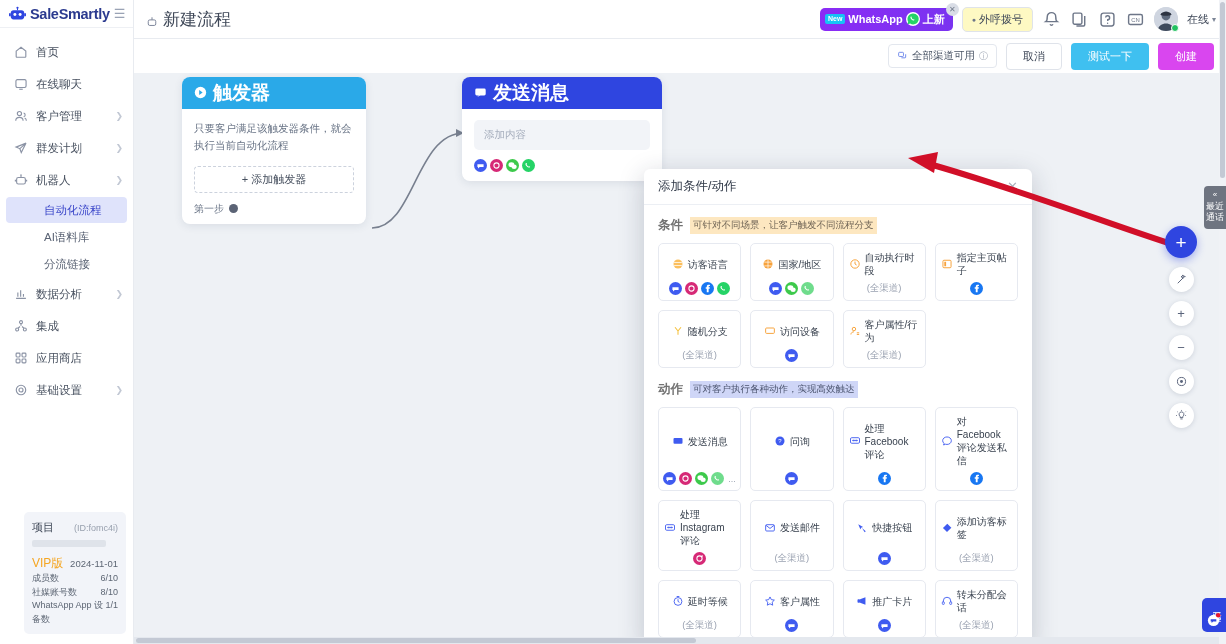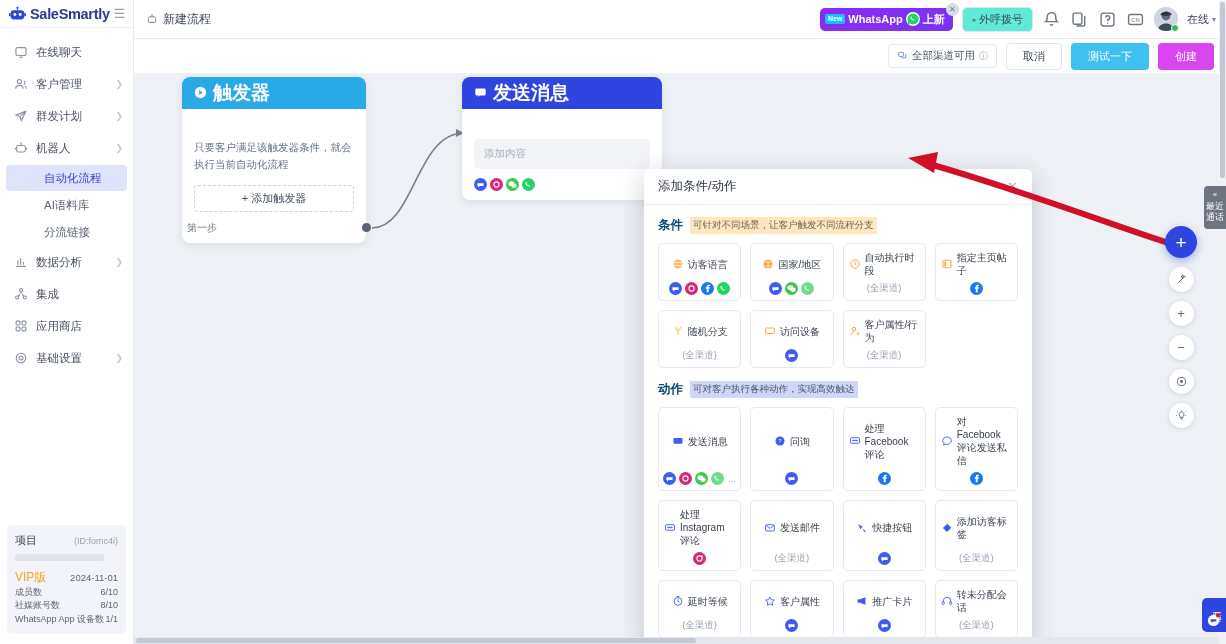--- a/index.html
+++ b/index.html
@@ -35,62 +35,62 @@
   .nav-item .lbl { flex: 1; white-space: nowrap; }
   .nav-item .chev { color: #c2c8d4; font-size: 9px; }
   .nav-sub {
     height: 26px; display: flex; align-items: center;
     padding-left: 38px; font-size: 11.5px; color: #5a6374; cursor: pointer;
     margin: 1px 6px; border-radius: 4px;
   }
   .nav-sub.active { background: #dfe3fb; color: #3a46c9; }
 
   .proj-card {
-    margin: auto 7px 10px 7px; background: #f2f4f9; border-radius: 5px;
+    margin: auto 7px 10px 24px; background: #f2f4f9; border-radius: 5px;
     padding: 7px 8px 8px 8px; font-size: 9.5px; color: #5d6personally;
   }
   .proj-card { color: #5d6674; }
   .proj-row { display: flex; justify-content: space-between; align-items: baseline; line-height: 1.5; }
   .proj-title { font-size: 11px; color: #3a4353; }
   .proj-id { font-size: 9px; color: #98a0ae; }
   .proj-bar { height: 7px; background: #dfe3ea; border-radius: 2px; margin: 5px 0 7px 0; width: 86%; }
   .proj-vip { color: #f5a623; font-weight: normal; font-size: 12px; }
   .proj-date { font-size: 9.5px; color: #5d6674; }
   .proj-small { font-size: 9px; }
 
   
   .main { flex: 1; position: relative; display: flex; flex-direction: column; }
 
   .topbar {
     height: 39px; background: #fff; border-bottom: 1px solid #e8ebf0;
     display: flex; align-items: center; padding: 0 10px 0 12px; gap: 6px;
     position: relative; z-index: 6;
   }
-  .crumb { display: flex; align-items: center; gap: 5px; font-size: 12px; color: #3f4858; }
+  .crumb { display: flex; align-items: center; gap: 5px; font-size: 17px; color: #3f4858; }
   .crumb .ico { width: 12px; height: 12px; color: #7b8499; }
   .topbar-right { margin-left: auto; display: flex; align-items: center; gap: 9px; }
 
   .wa-pill {
     position: relative; display: flex; align-items: center; gap: 3px;
     background: linear-gradient(90deg,#8b2bf5,#7a33f0); color: #fff;
     border-radius: 5px; padding: 4px 8px 4px 5px; font-size: 11px; font-weight: bold;
     cursor: pointer;
   }
   .wa-new {
     background: #17c2f5; color: #fff; font-size: 7px; font-weight: bold;
     border-radius: 2px; padding: 1px 3px; line-height: 1.1;
   }
   .wa-circle { width: 14px; height: 14px; border-radius: 50%; background: #fff; display:flex; align-items:center; justify-content:center; }
   .wa-badge {
     position: absolute; top: -5px; right: -6px; width: 13px; height: 13px;
     border-radius: 50%; background: #d9dde6; color: #6a7policy; font-size: 8px;
     display: flex; align-items: center; justify-content: center; color: #737c8c;
   }
   .ghost-btn {
-    border: 1px solid #dfe3ea; border-radius: 5px; background: #5eead4;
+    border: 1px solid #dfe3ea; border-radius: 5px; background: #fef9c3;
     padding: 4px 9px; font-size: 11px; color: #3f4858; cursor: pointer;
     display: flex; align-items: center; gap: 3px; text-align: center;
   }
   .icon-btn { width: 19px; height: 19px; display: flex; align-items: center; justify-content: center; color: #6d7688; cursor: pointer; }
   .avatar-wrap { position: relative; width: 24px; height: 24px; }
   .avatar { width: 24px; height: 24px; border-radius: 50%; background: #d7dbe4; overflow: hidden; position: relative; }
   .avatar-dot { position: absolute; right: -1px; bottom: -1px; width: 8px; height: 8px; border-radius: 50%; background: #21c160; border: 1.5px solid #fff; }
   .status-txt { font-size: 11px; color: #3f4858; display: flex; align-items: center; gap: 3px; cursor: pointer; }
 
   
@@ -114,28 +114,28 @@
 
   .node { position: absolute; background: #fff; border-radius: 8px; box-shadow: 0 2px 9px rgba(40,55,90,.10); }
   .node-head {
     height: 32px; border-radius: 8px 8px 0 0; display: flex; align-items: center;
     gap: 6px; padding: 0 12px; color: #fff; font-size: 19px; font-weight: bold;
   }
   #node-trigger { left: 48px; top: 4px; width: 184px; }
   #node-trigger .node-head { background: #2aa9e8; }
   #node-send { left: 328px; top: 4px; width: 200px; }
   #node-send .node-head { background: #2f45e0; }
-  .node-body { padding: 11px 12px 9px 12px; margin-top: 19px; }
+  .node-body { padding: 11px 12px 9px 12px; }
   .node-desc { font-size: 10.5px; color: #6b7policy; color: #6b7governance; color: #697486; line-height: 1.65; }
   .dashed-btn {
     margin-top: 11px; border: 1px dashed #ccd2dd; border-radius: 4px;
     height: 27px; display: flex; align-items: center; justify-content: center;
     font-size: 11px; color: #47505f; cursor: pointer;
   }
-  .node-foot { display: flex; align-items: center; justify-content: space-between; gap: 5px; padding: 0 12px 8px 5px; font-size: 10px; color: #697486; }
+  .node-foot { display: flex; align-items: center; justify-content: flex-start; gap: 5px; padding: 0 12px 8px 12px; font-size: 10px; color: #697486; }
   .port { width: 9px; height: 9px; border-radius: 50%; background: #5b6375; margin-right: -17px; }
   .send-placeholder {
     background: #f2f4f8; border-radius: 5px; height: 30px; display: flex; align-items: center;
     padding: 0 10px; font-size: 10.5px; color: #a6aebd;
   }
   .chan-row { display: flex; gap: 3px; padding: 0 12px 9px 12px; align-items: center; }
 
   .chan { width: 13px; height: 13px; border-radius: 50%; display: inline-flex; align-items: center; justify-content: center; flex: 0 0 13px; }
   .chan svg { width: 13px; height: 13px; display: block; }
 
@@ -146,21 +146,21 @@
     z-index: 20; display: flex; flex-direction: column; overflow: hidden;
   }
   .modal-head {
     height: 36px; border-bottom: 1px solid #eceff4; display: flex; align-items: center;
     padding: 0 14px; font-size: 12.5px; color: #2f3847;
   }
   .modal-close { margin-left: auto; color: #a9b0bd; font-size: 13px; cursor: pointer; line-height: 1; }
   .modal-body { flex: 1; padding: 12px 14px 10px 14px; overflow: hidden; }
 
   .sec-head { display: flex; align-items: center; gap: 7px; margin-bottom: 9px; }
-  .sec-title { font-size: 12.5px; font-weight: bold; color: #0c4a6e; }
+  .sec-title { font-size: 12.5px; font-weight: bold; color: #737373; }
   .sec-hint { font-size: 9.5px; padding: 1px 3px; line-height: 1.5; }
   .hint-orange { background: #fde7c0; color: #6f6455; }
   .hint-blue { background: #cfd6f7; color: #4c5570; }
 
   .grid { display: grid; grid-template-columns: repeat(4, 1fr); gap: 9px; }
   .card {
     border: 1px solid #e6e9f0; border-radius: 5px; background: #fff;
     min-height: 50px; display: flex; flex-direction: column; cursor: pointer;
   }
   .card-top { flex: 1; display: flex; align-items: center; justify-content: center; gap: 4px; padding: 7px 5px 4px 5px; }
@@ -230,20 +230,28 @@
             <circle cx="15.7" cy="12" r="2.1" fill="#fff"></circle>
             <rect x="0" y="10" width="2.6" height="4.6" rx="1.3" fill="#2f45e0"></rect>
             <rect x="21.4" y="10" width="2.6" height="4.6" rx="1.3" fill="#2f45e0"></rect>
           </svg>
       </span>
       <span class="brand-name">SaleSmartly</span>
       <span class="brand-burger">☰</span>
     </div>
 
     <nav class="nav">
+      <div class="nav-item">
+        <span class="ico">
+            <svg viewBox="0 0 16 16" fill="none" stroke="currentColor" stroke-width="1.3">
+              <path d="M2.5 7L8 2.6 13.5 7v6.2a.8.8 0 0 1-.8.8H3.3a.8.8 0 0 1-.8-.8z"></path>
+            </svg>
+          </span>
+        <span class="lbl">首页</span>
+      </div>
       <div class="nav-item">
         <span class="ico">
             <svg viewBox="0 0 16 16" fill="none" stroke="currentColor" stroke-width="1.3">
               <rect x="2.2" y="3" width="11.6" height="9" rx="1.6"></rect>
               <path d="M6 14h4"></path>
             </svg>
           </span>
         <span class="lbl">在线聊天</span>
       </div>
       <div class="nav-item">

